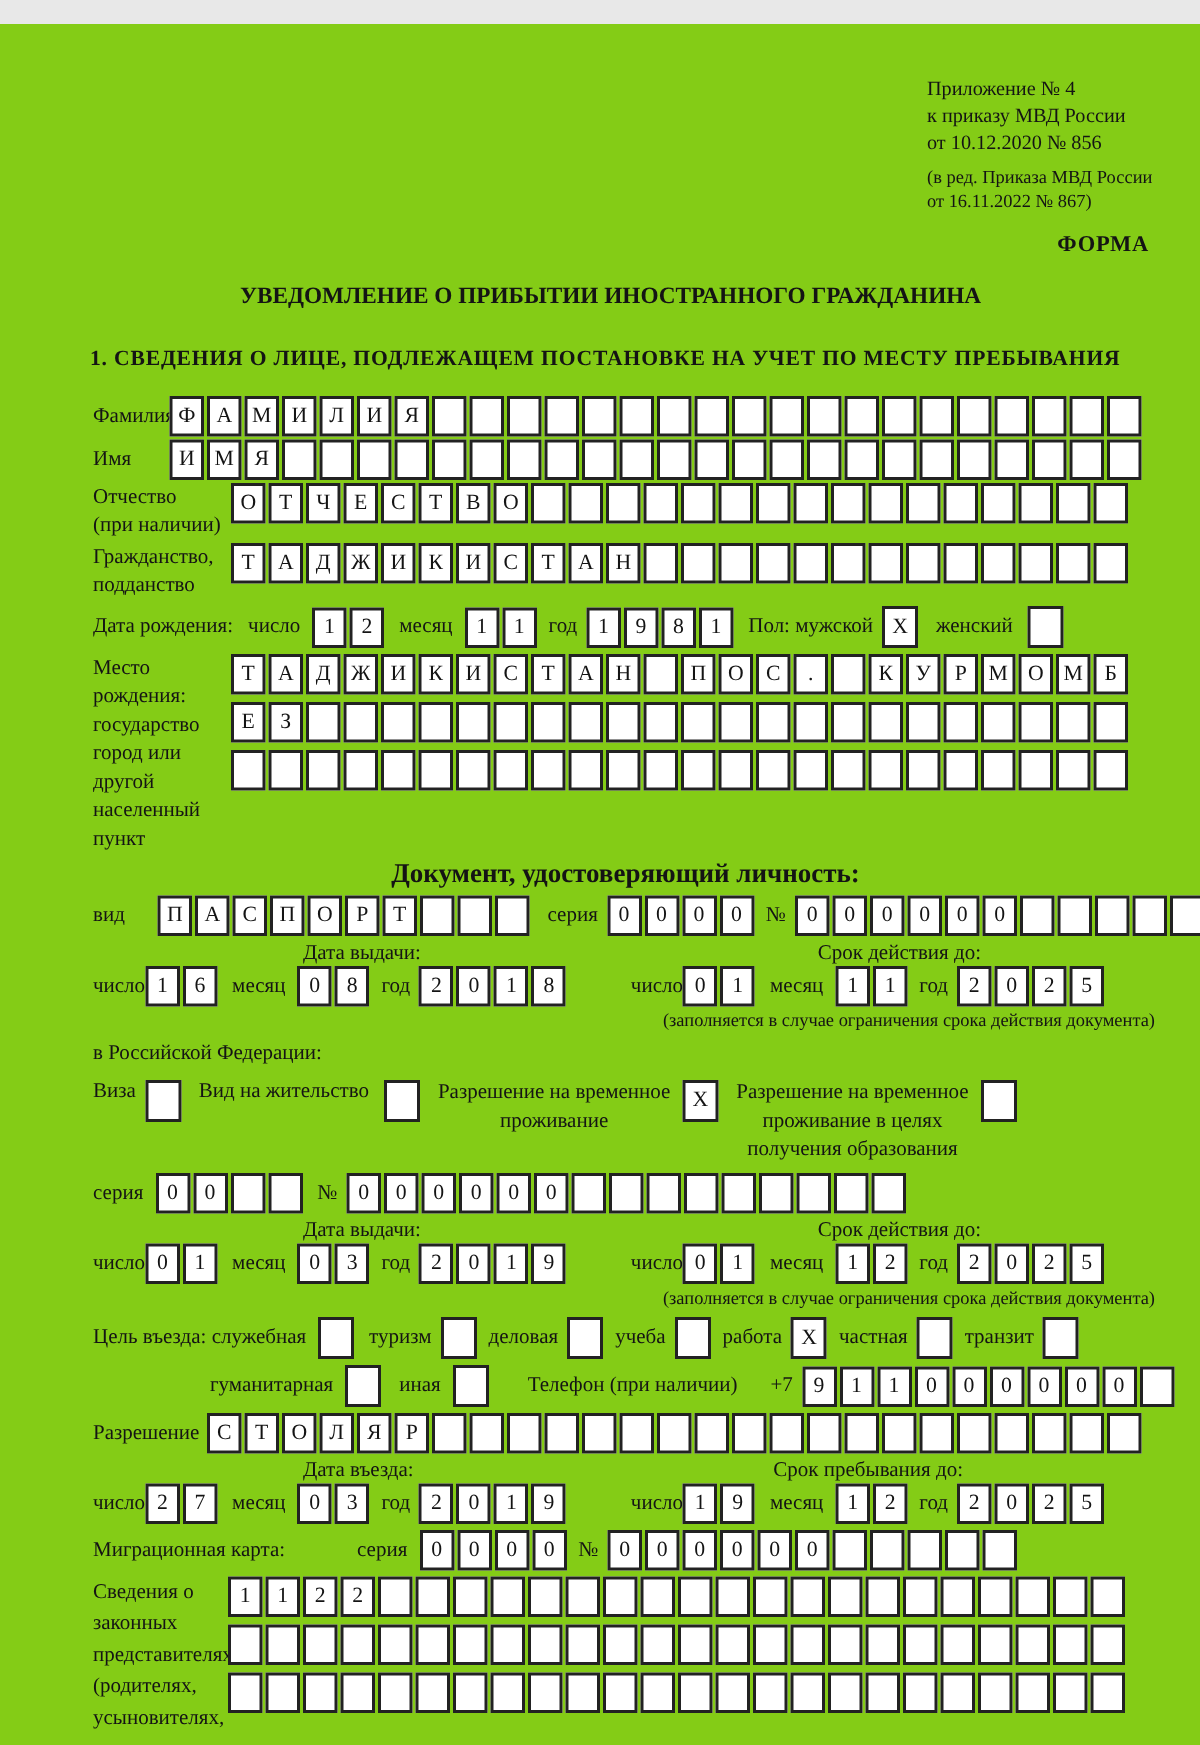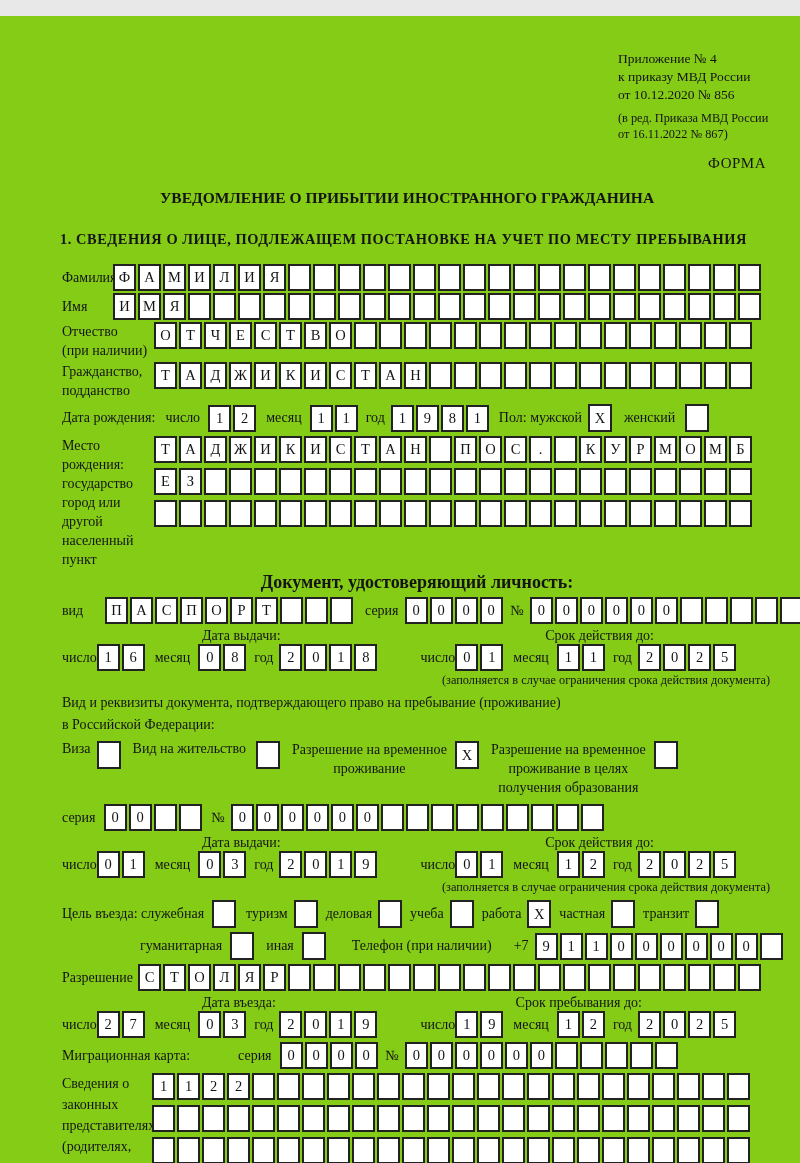--- a/index.html
+++ b/index.html
@@ -4,21 +4,21 @@
 <style>
   * { box-sizing: border-box; margin: 0; padding: 0; }
   html,body { background:#e8e8e8; }
   .page {
     width: 800px; height: 1163px; margin: 16px auto; background: #84cc16;
     font-family: "Liberation Serif", "DejaVu Serif", serif; color: #141414;
     padding: 34px 28px 0 62px; position: relative; overflow: hidden;
   }
   .hdr { margin-left: 556px; width: 216px; font-size: 13.5px; line-height: 1.35; }
   .hdr .amend { font-size: 12.3px; margin-top: 5px; line-height: 1.35; }
-  .forma { text-align: right; padding-right: 6px; font-weight: normal; font-size: 15px; margin-top: 12px; letter-spacing: .5px; }
+  .forma { text-align: right; padding-right: 6px; font-weight: bold; font-size: 15px; margin-top: 12px; letter-spacing: .5px; }
   .title { text-align: center; font-weight: bold; font-size: 15.5px; margin-top: 14px; line-height: 1.5; margin-left:-20px; }
   .blank { display: inline-block; width: 50px; border-bottom: 2px solid #333; height: 14px; margin-left: 8px; }
   .sec { font-weight: bold; font-size: 14.4px; margin-top: 22px; letter-spacing: .55px; margin-left:-2px; }
 
   .formbody { margin-top: 16px; font-size: 14px; }
   .frow { display: flex; align-items: center; }
   .lbl { flex: 0 0 auto; font-size: 14px; }
   .cells { display: inline-flex; flex: 0 0 auto; }
   .cell {
     width: 23px; height: 27px; border: 2px solid #222; margin-right: 2px;
@@ -399,21 +399,20 @@
             <span class="cell">2</span>
             <span class="cell">0</span>
             <span class="cell">2</span>
             <span class="cell">5</span>
           </span>
       </span>
     </div>
     <div class="note">(заполняется в случае ограничения срока действия документа)</div>
 
     <div class="plain">
-      <div>Вид и реквизиты документа, подтверждающего право на пребывание (проживание)</div>
       <div>в Российской Федерации:</div>
     </div>
 
     <div class="frow visa-row mb6">
       <span class="lbl">Виза</span>
       <span class="cells ml6">
           <span class="cell cb"></span>
         </span>
       <span class="lbl ml10">Вид на жительство</span>
       <span class="cells ml10">

